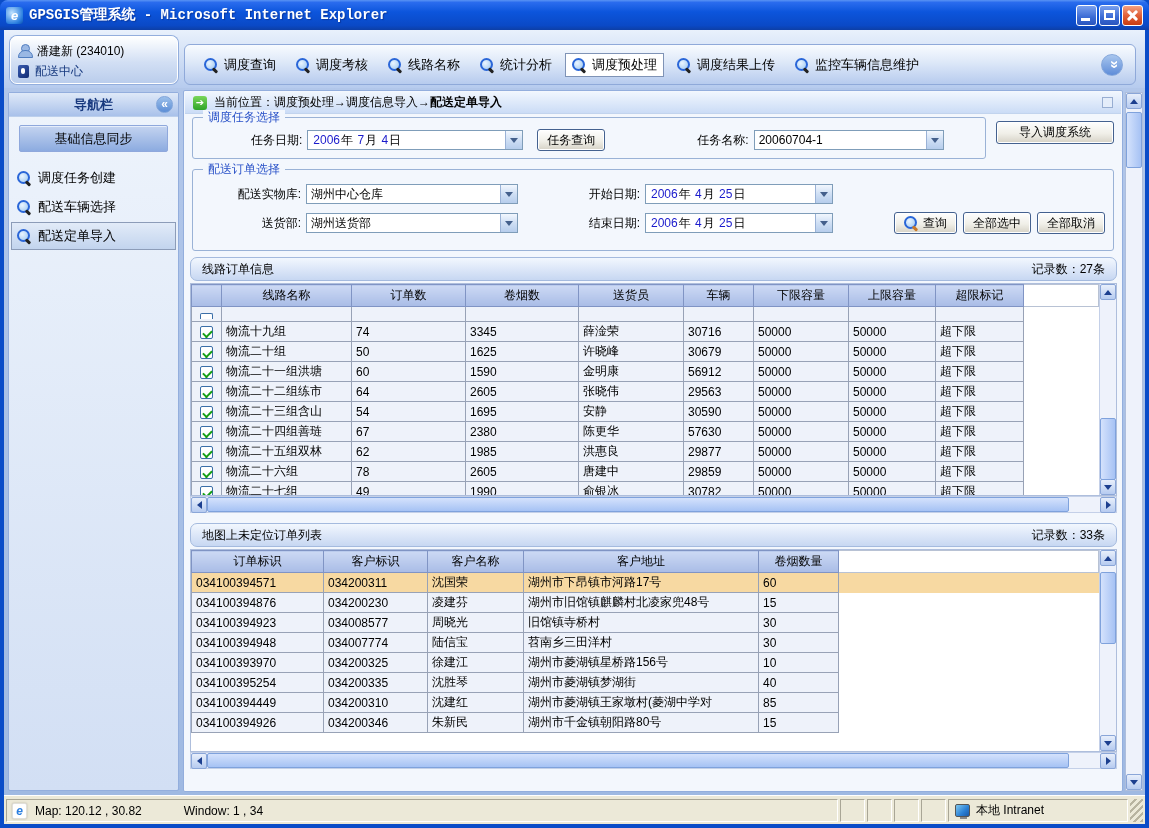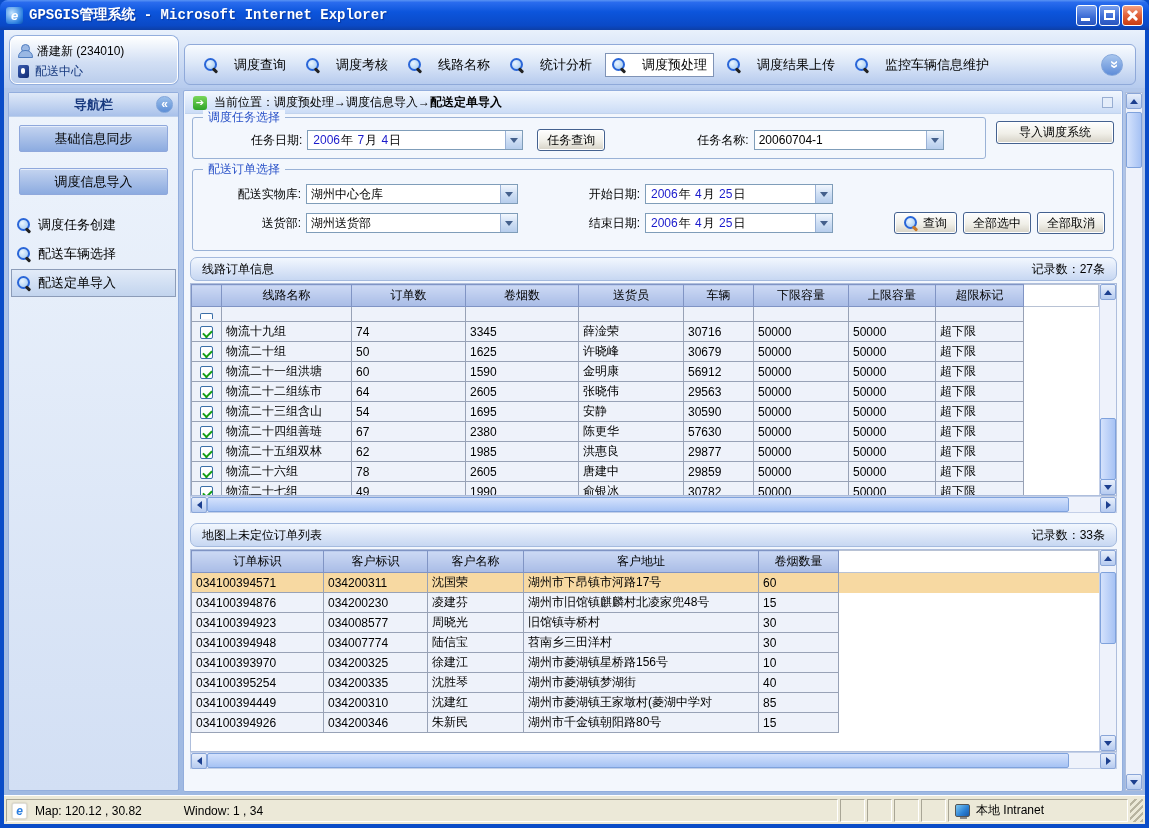--- a/index.html
+++ b/index.html
@@ -34,38 +34,38 @@
 .uline{display:flex;align-items:center;gap:6px;height:20px;white-space:nowrap}
 .person-icon{width:13px;height:14px;position:relative;flex:0 0 auto}
 .person-icon::before{content:"";position:absolute;left:3px;top:0;width:7px;height:7px;border-radius:50%;background:#9ab8e4;border:1px solid #517ec0}
 .person-icon::after{content:"";position:absolute;left:0;bottom:0;width:13px;height:6px;border-radius:7px 7px 0 0;background:#9ab8e4;border:1px solid #517ec0}
 .dept-icon{width:11px;height:13px;border-radius:2px;background:linear-gradient(135deg,#3a5cb0,#122c74);position:relative;flex:0 0 auto}
 .dept-icon::after{content:"";position:absolute;left:3px;top:3px;width:4px;height:6px;background:#fff;border-radius:2px}
 .udept{color:#16387e}
 
 .toolbar{position:absolute;left:184px;top:44px;width:952px;height:41px;border:1px solid #8fa9d9;border-radius:6px;
  background:linear-gradient(#f8fbff,#dde8f8 45%,#b7cbee);display:flex;align-items:center;padding:0 12px;gap:6px}
-.titem{display:flex;align-items:center;gap:16px;padding:3px 7px;font-size:13px;white-space:nowrap;cursor:pointer}
+.titem{display:flex;align-items:center;gap:6px;padding:3px 7px;font-size:13px;white-space:nowrap;cursor:pointer}
 .titem.active{background:#fff;border:1px solid #7f93b6;padding:2px 6px}
 .mag{width:14px;height:14px;position:relative;flex:0 0 auto}
 .mag::before{content:"";position:absolute;left:0;top:0;width:9px;height:9px;border:2px solid #2a66d8;border-radius:50%;
  background:radial-gradient(circle at 35% 35%,#eaf5ff,#9cc6f0)}
 .mag::after{content:"";position:absolute;right:0;bottom:0;width:6px;height:3px;background:#222;transform:rotate(45deg);border-radius:1px}
 .mag.orange::after{background:#c87828}
 .chevbtn{margin-left:auto;width:22px;height:22px;border-radius:50%;border:1px solid #86a8dc;
  background:linear-gradient(#a8c6ee,#5e8cd8);color:#fff;display:flex;align-items:center;justify-content:center;cursor:pointer}
 .chev-down{transform:rotate(-90deg);font-weight:bold;font-size:15px;line-height:1}
 
 .sidebar{position:absolute;left:8px;top:92px;width:171px;height:699px;border:1px solid #93aedd;border-radius:2px;
  background:linear-gradient(#eef4fc,#d2dff4)}
 .sb-head{height:24px;background:linear-gradient(#dfe9f8,#a9c1ea);border-bottom:1px solid #bccfec;display:flex;
  align-items:center;justify-content:center;position:relative;font-size:13px;font-weight:bold;color:#17387e}
 .sb-collapse{position:absolute;right:5px;top:3px;width:17px;height:17px;border-radius:50%;border:1px solid #7fa4da;
  background:linear-gradient(#9cc0ea,#5d8ed6);color:#fff;font-weight:bold;font-size:12px;line-height:15px;text-align:center;cursor:pointer}
-.sbtn{margin:8px 10px 16px;height:27px;border:1px solid #8fa8dc;border-radius:2px;background:linear-gradient(#c4d4f0,#8cabe0);
+.sbtn{margin:8px 10px 4px;height:27px;border:1px solid #8fa8dc;border-radius:2px;background:linear-gradient(#c4d4f0,#8cabe0);
  box-shadow:inset 0 1px 0 #e6eefb;display:flex;align-items:center;justify-content:center;font-size:13px;cursor:pointer}
 .slinks{margin-top:12px}
 .slink{display:flex;align-items:center;gap:7px;height:28px;padding:0 5px;margin:1px 2px;font-size:13px;border:1px solid transparent;cursor:pointer;white-space:nowrap}
 .slink.active{border:1px solid #8c9cb8;background:linear-gradient(#e2ebf8,#c2d4ee)}
 
 .pane{position:absolute;left:183px;top:90px;width:940px;height:702px;border:1px solid #93aedd;border-radius:2px;background:#f3f7fd;overflow:hidden}
 .crumbbar{position:absolute;left:1px;top:1px;width:936px;height:22px;background:linear-gradient(#f0f6fe,#cbdcf6);
  border-bottom:1px solid #c2d4ee;display:flex;align-items:center;gap:7px;padding:0 8px;font-size:12px}
 .crumb-icon{width:14px;height:14px;border-radius:3px;background:linear-gradient(#7ad65a,#2ea428);color:#fff;font-size:10px;
  font-weight:bold;display:flex;align-items:center;justify-content:center;flex:0 0 auto}
@@ -218,21 +218,20 @@
       </span>
   </div>
 
   <div class="sidebar">
     <div class="sb-head">
       <span>导航栏</span>
       <span class="sb-collapse">«</span>
     </div>
     <div id="sidebar-sections">
         <div class="sbtn">基础信息同步</div>
-        <div class="sbtn">调度信息导入</div>
       </div>
     <div class="slinks" id="sidebar-links">
         <div class="slink">
           <span class="mag"></span>
           <span>调度任务创建</span>
         </div>
         <div class="slink">
           <span class="mag"></span>
           <span>配送车辆选择</span>
         </div>

